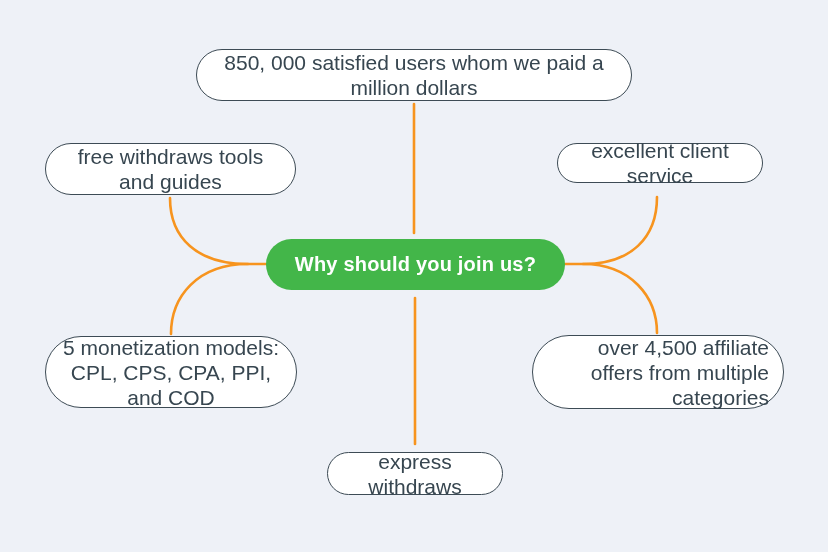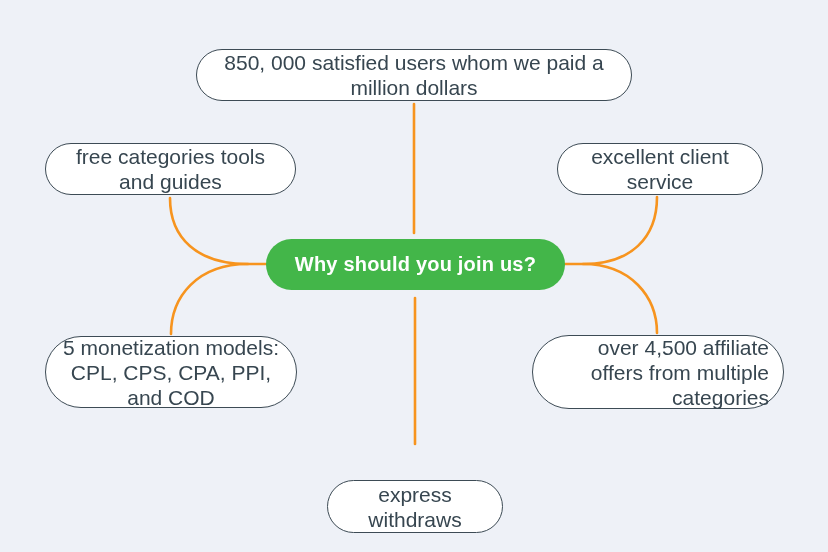--- a/index.html
+++ b/index.html
@@ -43,24 +43,24 @@
     background:var(--node-fill);
     border:1.4px solid var(--node-border);
     border-radius:40px;
     color:var(--node-text);
     font-size:21px;
     line-height:25px;
     padding:4px 14px;
   }
   .node-top        {left:196px; top:49px;  width:436px; height:52px;}
   .node-upper-left {left:45px;  top:143px; width:251px; height:52px;}
-  .node-upper-right{left:557px; top:143px; width:206px; height:52px;}
+  .node-upper-right{left:557px; top:143px; width:206px; height:40px;}
   .node-lower-left {left:45px;  top:336px; width:252px; height:72px;}
   .node-lower-right{left:532px; top:335px; width:252px; height:74px;text-align:right;}
-  .node-bottom     {left:327px; top:452px; width:176px; height:53px;margin-top:28px;}
+  .node-bottom     {left:327px; top:452px; width:176px; height:43px;}
   .node-center{
     left:266px; top:239px; width:299px; height:51px;
     background:var(--center-fill);
     border:none;
     border-radius:26px;
     color:var(--center-text);
     font-size:20px;
     font-weight:700;
     letter-spacing:.2px;
     text-align:right;
@@ -78,21 +78,21 @@
     <path d="M171,334 C171,297 197,264 248,264"></path>
     <path d="M657,197 C657,238 631,264 583,264 L565,264"></path>
     <path d="M657,333 C657,297 631,264 583,264"></path>
   </svg>
 
   <div class="node node-top">
     <span>850, 000 satisfied users whom we paid a million dollars</span>
   </div>
 
   <div class="node node-upper-left">
-    <span>free categories tools and guides</span>
+    <span>free withdraws tools and guides</span>
   </div>
 
   <div class="node node-upper-right">
     <span>excellent client service</span>
   </div>
 
   <div class="node node-center">
     <span>Why should you join us?</span>
   </div>
 

